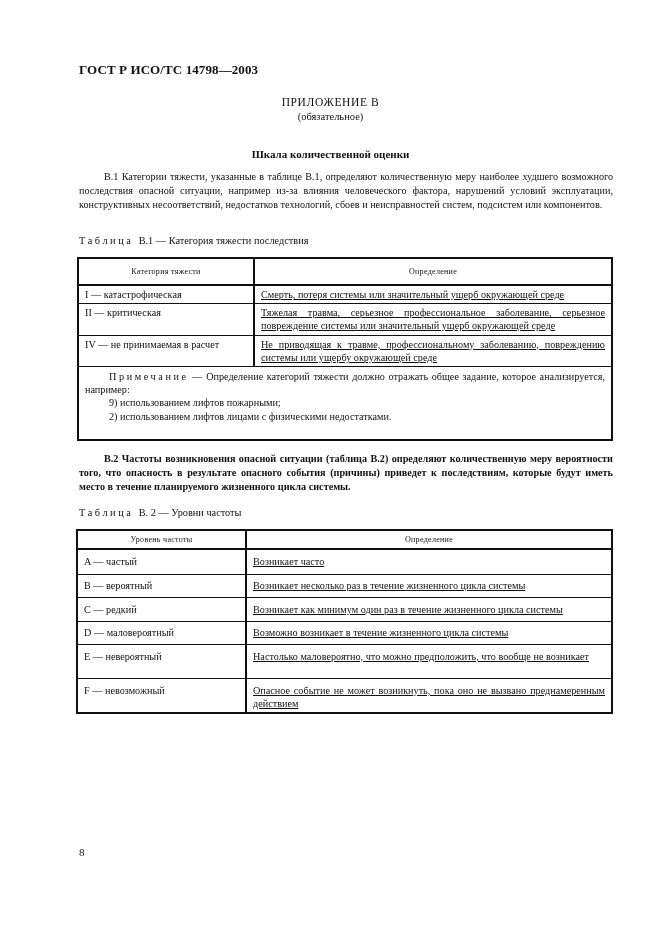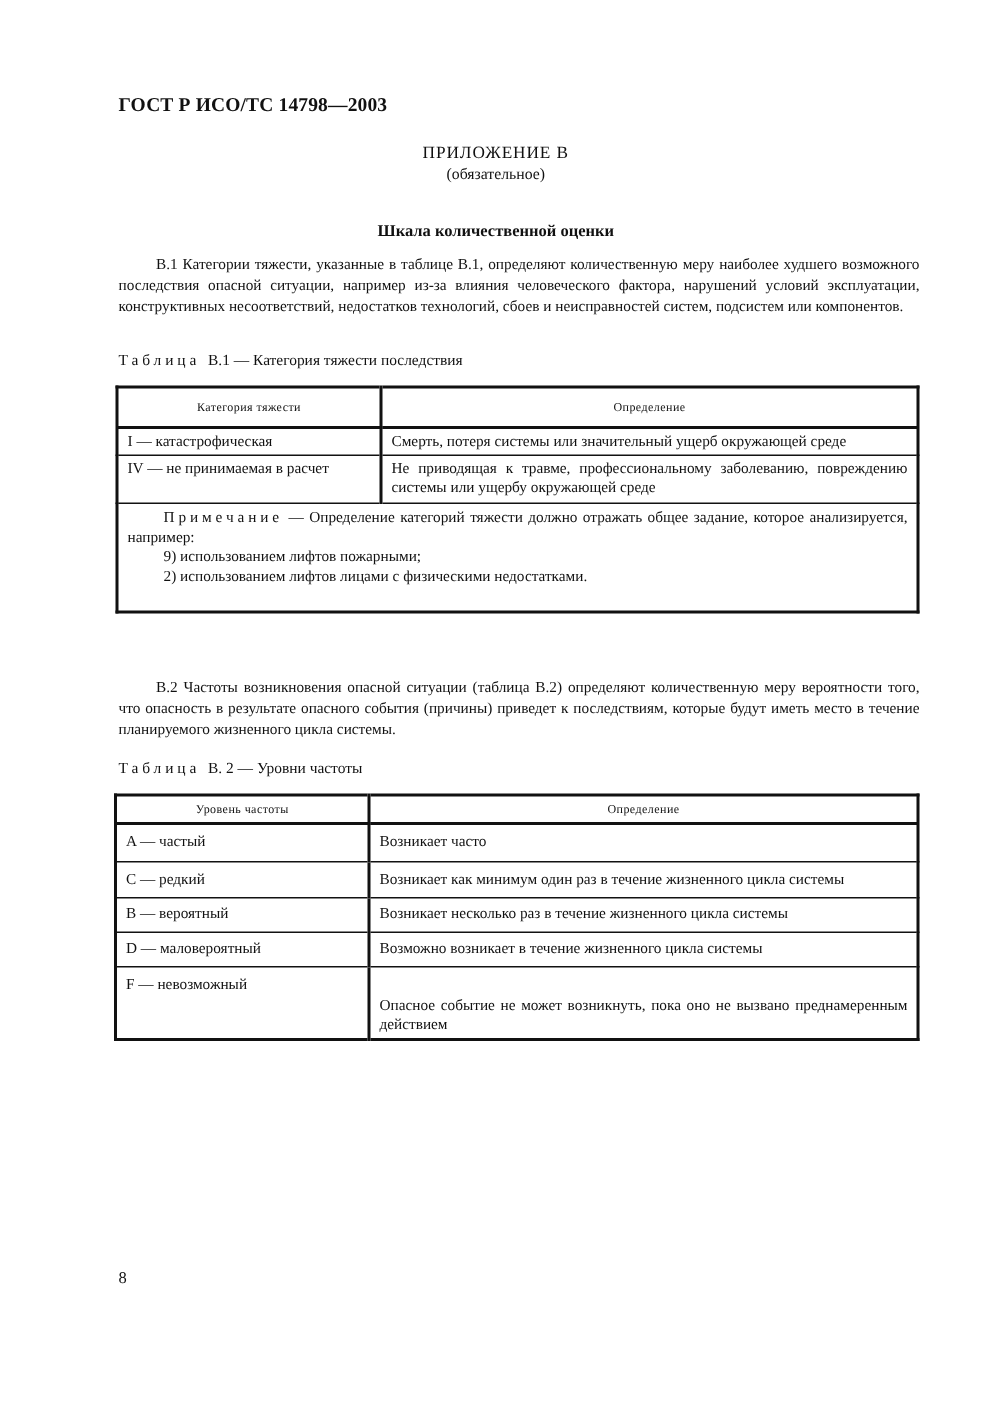--- a/index.html
+++ b/index.html
@@ -5,33 +5,33 @@
   html, body { margin:0; padding:0; background:#ffffff; }
   body { width:661px; height:936px; position:relative; overflow:hidden;
          font-family:"Liberation Serif","DejaVu Serif",serif; color:#111; }
   .abs { position:absolute; }
   .doc-header { left:79px; top:62px; font-size:13px; font-weight:bold; letter-spacing:0.1px; }
   .annex-title { left:0; width:661px; top:96px; text-align:center; font-size:11.5px; letter-spacing:0.6px; }
   .annex-sub { left:0; width:661px; top:111px; text-align:center; font-size:10.5px; }
   .section-title { left:0; width:661px; top:148px; text-align:center; font-size:11px; font-weight:bold; box-sizing:border-box; }
   .para { left:79px; width:534px; font-size:10.2px; line-height:14.2px; text-align:justify; text-indent:25px; }
   .para1 { top:170px; }
-  .para2 { top:452px; }
+  .para2 { top:452px;font-weight:bold; }
   .caption { left:79px; font-size:10.3px; }
   .cap1 { top:235px; }
   .cap2 { top:507px; }
   .spaced { letter-spacing:2.6px; }
   table { position:absolute; border-collapse:collapse; font-size:10.2px; line-height:13.2px; }
   td, th { border:1px solid #111; vertical-align:top; padding:2px 6px 2px 6px; font-weight:normal;margin-top:43px; }
   th { font-size:8px; vertical-align:middle; text-align:center; letter-spacing:0.3px; }
   .tbl1 { left:77px; top:257px; width:536px; border:2px solid #111; }
   .tbl2 { left:76px; top:529px; width:537px; border:2px solid #111; }
   .colA { border-right:2px solid #111 !important; }
   .hdr td, .hdr th { border-bottom:2px solid #111; }
-  .def { text-align:justify; }
+  .def { text-align:justify;text-decoration:underline; }
   .note-cell { padding:3px 6px 16px 6px; text-align:justify; }
   .note-line { text-indent:24px; }
   .note-item { padding-left:24px; }
   .page-num { left:79px; top:846px; font-size:11px; }
 </style>
 </head>
 <body>
 
 <div class="abs doc-header">ГОСТ Р ИСО/ТС 14798—2003</div>
 <div class="abs annex-title">ПРИЛОЖЕНИЕ В</div>
@@ -51,20 +51,24 @@
       <col>
     </colgroup>
   <tbody>
       <tr class="hdr" style="height:27px">
     <th class="colA">Категория тяжести</th>
     <th>Определение</th>
   </tr>
   <tr style="height:17px">
     <td class="colA">I — катастрофическая</td>
     <td class="def">Смерть, потеря системы или значительный ущерб окружающей среде</td>
+  </tr>
+  <tr style="height:29px">
+    <td class="colA">II — критическая</td>
+    <td class="def">Тяжелая травма, серьезное профессиональное заболевание, серьезное повреждение системы или значительный ущерб окружающей среде</td>
   </tr>
   <tr style="height:28px">
     <td class="colA">IV — не принимаемая в расчет</td>
     <td class="def">Не приводящая к травме, профессиональному заболеванию, повреждению системы или ущербу окружающей среде</td>
   </tr>
   <tr>
     <td colspan="2" class="note-cell">
       <div class="note-line"><span class="spaced">Примечание</span><span> — Определение категорий тяжести должно отражать общее задание, которое анализируется, например:</span></div>
       <div class="note-item">9) использованием лифтов пожарными;</div>
       <div class="note-item">2) использованием лифтов лицами с физическими недостатками.</div>
@@ -87,32 +91,36 @@
     </colgroup>
   <tbody>
       <tr class="hdr" style="height:14px">
     <th class="colA">Уровень частоты</th>
     <th>Определение</th>
   </tr>
   <tr style="height:25px">
     <td class="colA" style="vertical-align:middle">A — частый</td>
     <td class="def" style="vertical-align:middle">Возникает часто</td>
   </tr>
+  <tr style="height:23px">
+    <td class="colA" style="vertical-align:middle">B — вероятный</td>
+    <td class="def" style="vertical-align:middle">Возникает несколько раз в течение жизненного цикла системы</td>
+  </tr>
   <tr style="height:24px">
     <td class="colA" style="vertical-align:middle">C — редкий</td>
     <td class="def" style="vertical-align:middle">Возникает как минимум один раз в течение жизненного цикла системы</td>
   </tr>
   <tr style="height:23px">
-    <td class="colA" style="vertical-align:middle">B — вероятный</td>
-    <td class="def" style="vertical-align:middle">Возникает несколько раз в течение жизненного цикла системы</td>
-  </tr>
-  <tr style="height:23px">
     <td class="colA" style="vertical-align:middle">D — маловероятный</td>
     <td class="def" style="vertical-align:middle">Возможно возникает в течение жизненного цикла системы</td>
   </tr>
+  <tr style="height:34px">
+    <td class="colA" style="padding-top:5px">E — невероятный</td>
+    <td class="def" style="padding-top:5px">Настолько маловероятно, что можно предположить, что вообще не возникает</td>
+  </tr>
   <tr style="height:31px">
     <td class="colA" style="padding-top:5px">F — невозможный</td>
-    <td class="def" style="padding-top:19px">Опасное событие не может возникнуть, пока оно не вызвано преднамеренным действием</td>
+    <td class="def" style="padding-top:5px">Опасное событие не может возникнуть, пока оно не вызвано преднамеренным действием</td>
   </tr>
 </tbody>
   </table>
 
 <div class="abs page-num">8</div>
 
 </body></html>

